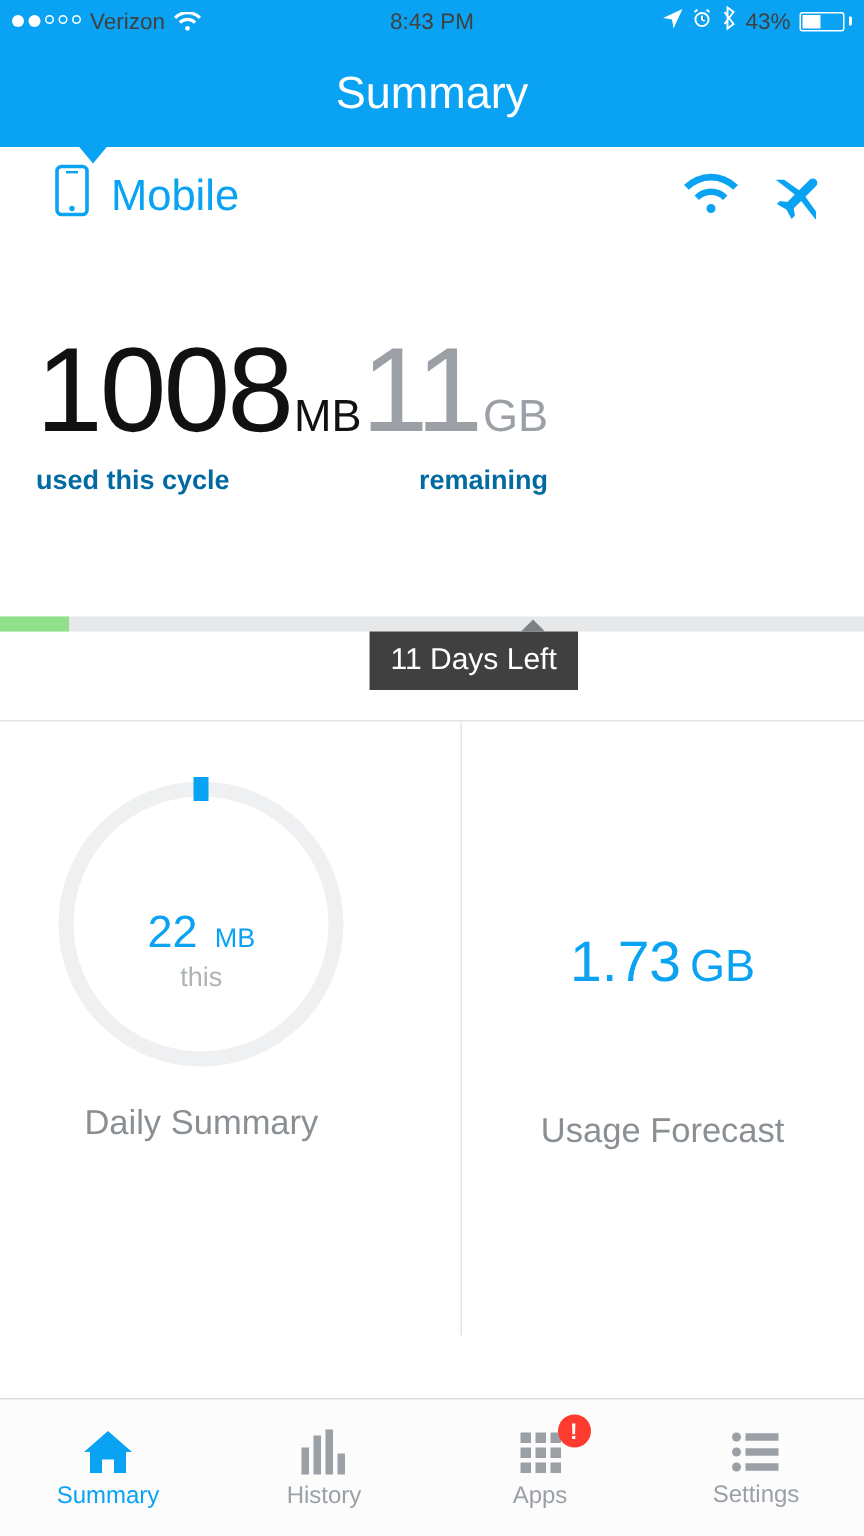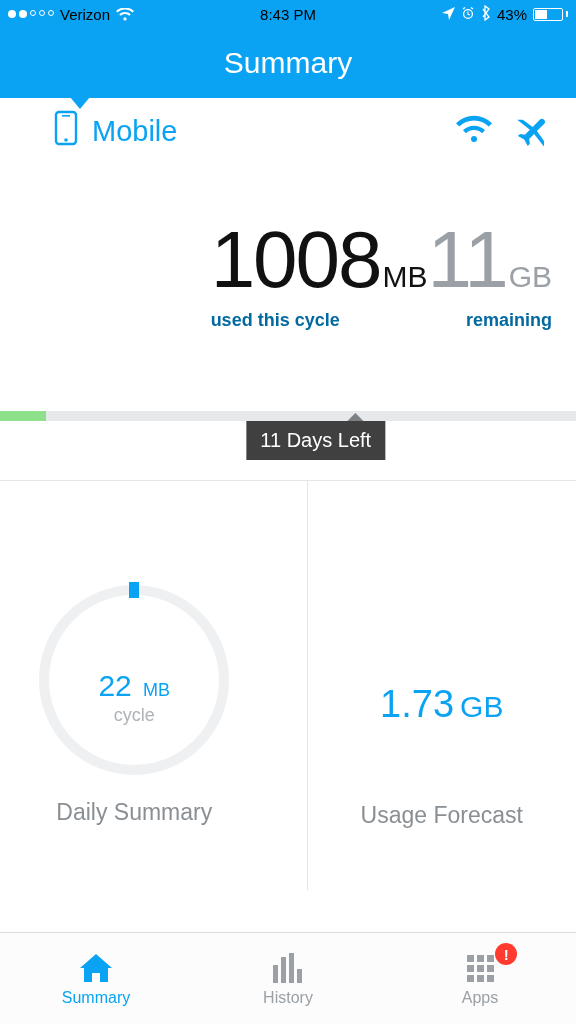--- a/index.html
+++ b/index.html
@@ -1,54 +1,54 @@
 <!DOCTYPE html>
 <html><head>
 <meta charset="utf-8">
 <style>
   * { box-sizing: border-box; margin: 0; padding: 0; }
   html, body { width: 576px; height: 1024px; font-family: -apple-system, "Helvetica Neue", Arial, sans-serif; background:#fff; color:#222; }
   
-  .status-bar { height:28px; background:#0aa3f3; color:#000000; display:flex; align-items:center; justify-content:space-between; padding:0 8px; font-size:15px; }
+  .status-bar { height:28px; background:#0aa3f3; color:#404040; display:flex; align-items:center; justify-content:space-between; padding:0 8px; font-size:15px; }
   .status-left, .status-right { display:flex; align-items:center; gap:6px; }
   .dots { display:flex; gap:3px; }
   .dot { width:8px; height:8px; border-radius:50%; background:#fff; }
   .dot.empty { background:transparent; border:1px solid #fff; width:6px; height:6px; }
   .wifi-sb svg { display:block; }
   .battery { display:flex; align-items:center; gap:3px; }
   .battery-body { width:30px; height:13px; border:1px solid #fff; border-radius:2px; position:relative; }
   .battery-fill { position:absolute; left:1px; top:1px; bottom:1px; width:42%; background:#fff; }
   .battery-cap { width:2px; height:6px; background:#fff; border-radius:0 1px 1px 0; }
   
   .header { height:70px; background:#0aa3f3; color:#fff; display:flex; align-items:center; justify-content:center; font-size:30px; font-weight:300; }
   
-  .sourcebar { height:66px; display:flex; justify-content:space-between; padding:0 26px 0 36px; position:relative;margin-left:18px; }
+  .sourcebar { height:66px; display:flex; justify-content:space-between; padding:0 26px 0 36px; position:relative; }
   .sourcebar::after { content:""; position:absolute; left:0; right:0; bottom:0; height:1px; background:transparent; }
   .sourcebar .pointer { position:absolute; top:-1px; left:52px; width:0; height:0; border-left:10px solid transparent; border-right:10px solid transparent; border-top:12px solid #0aa3f3; }
   .mobile-tab { display:flex; align-items:center; gap:14px; color:#0aa3f3; font-size:29px; font-weight:400; }
   .right-icons { display:flex; align-items:center; gap:22px; color:#0aa3f3; }
   
-  .usage { padding:56px 24px 32px 24px; display:flex; justify-content:flex-end; align-items:flex-end;margin-left:14px; }
+  .usage { padding:56px 24px 32px 24px; display:flex; justify-content:flex-start; align-items:flex-end; }
   .usage-left { }
   .big-number { font-size:80px; font-weight:400; color:#111; line-height:1; letter-spacing:-2px; }
   .big-unit { font-size:30px; font-weight:400; color:#111; margin-left:2px; }
   .sub { font-size:18px; color:#0369a1; font-weight:700; margin-top:10px; }
   .usage-right { text-align:right; }
   .big-number.gray { color:#9aa0a6; }
   .big-unit.gray { color:#9aa0a6; }
   
   .progress-wrap { margin-top:48px; }
   .progress-bar { height:10px; background:#e6e8ea; position:relative; }
   .progress-fill { position:absolute; left:0; top:0; bottom:0; width:8%; background:#8ee08a; }
   .days-pill { position:relative; margin:0 auto; width:160px; }
   .days-pill-inner { margin-top:0; background:#404040; color:#fff; font-size:20px; padding:8px 14px; width:max-content; position:relative; left:50%; transform:translateX(-30%); }
   .days-pill-inner::before { content:""; position:absolute; top:-8px; right:22px; border-left:8px solid transparent; border-right:8px solid transparent; border-bottom:8px solid #7d8185; }
   
   .cards { display:flex; border-top:1px solid #e3e5e8; margin-top:20px; height:410px; }
-  .card { flex:1; display:flex; flex-direction:column; align-items:center; justify-content:center; padding-top:40px; position:relative; }
+  .card { flex:1; display:flex; flex-direction:column; align-items:center; justify-content:flex-start; padding-top:40px; position:relative; }
   .card + .card { border-left:1px solid #e3e5e8;margin-left:38px; }
   .ring { width:190px; height:190px; border-radius:50%; position:relative; display:flex; align-items:center; justify-content:center; flex-direction:column; }
   .ring::before { content:""; position:absolute; inset:0; border-radius:50%; border:10px solid #eef0f2; }
   .ring-tick { position:absolute; top:-3px; left:50%; transform:translateX(-50%); width:10px; height:16px; background:#0aa3f3; }
   .ring-value { color:#0aa3f3; font-size:30px; font-weight:400; margin-top:35px; }
   .ring-unit { font-size:18px; color:#0aa3f3; margin-left:3px; }
   .ring-used { color:#aeb3b8; font-size:18px; margin-top:2px; }
   .card-title { color:#8a8f94; font-size:23px; font-weight:300; margin-top:24px; }
   .forecast-value { color:#0aa3f3; font-size:38px; font-weight:400; margin-top:100px; }
   .forecast-unit { font-size:30px; margin-left:6px; }
@@ -154,21 +154,21 @@
   <div class="days-pill">
     <div class="days-pill-inner">11 Days Left</div>
   </div>
 </div>
 
 <div class="cards">
   <div class="card">
     <div class="ring">
       <div class="ring-tick"></div>
       <div class="ring-value"><span>22</span> <span class="ring-unit">MB</span></div>
-      <div class="ring-used">cycle</div>
+      <div class="ring-used">this</div>
     </div>
     <div class="card-title">Daily Summary</div>
   </div>
   <div class="card">
     <div class="forecast-value"><span>1.73</span><span class="forecast-unit">GB</span></div>
     <div class="card-title" style="margin-top:76px;">Usage Forecast</div>
   </div>
 </div>
 
 <div class="tabbar">
@@ -199,15 +199,28 @@
             <rect x="16" y="14" width="7" height="7"></rect>
             <rect x="26" y="14" width="7" height="7"></rect>
             <rect x="6" y="24" width="7" height="7"></rect>
             <rect x="16" y="24" width="7" height="7"></rect>
             <rect x="26" y="24" width="7" height="7"></rect>
           </g>
         </svg>
     <span class="badge">!</span>
     <span>Apps</span>
   </div>
+  <div class="tab">
+    <svg width="38" height="32" viewBox="0 0 38 32">
+          <g fill="#9aa0a6">
+            <circle cx="6" cy="6" r="3"></circle>
+            <rect x="12" y="3.5" width="22" height="5"></rect>
+            <circle cx="6" cy="16" r="3"></circle>
+            <rect x="12" y="13.5" width="22" height="5"></rect>
+            <circle cx="6" cy="26" r="3"></circle>
+            <rect x="12" y="23.5" width="22" height="5"></rect>
+          </g>
+        </svg>
+    <span>Settings</span>
+  </div>
 </div>
 
 </div>
 
 </body></html>

